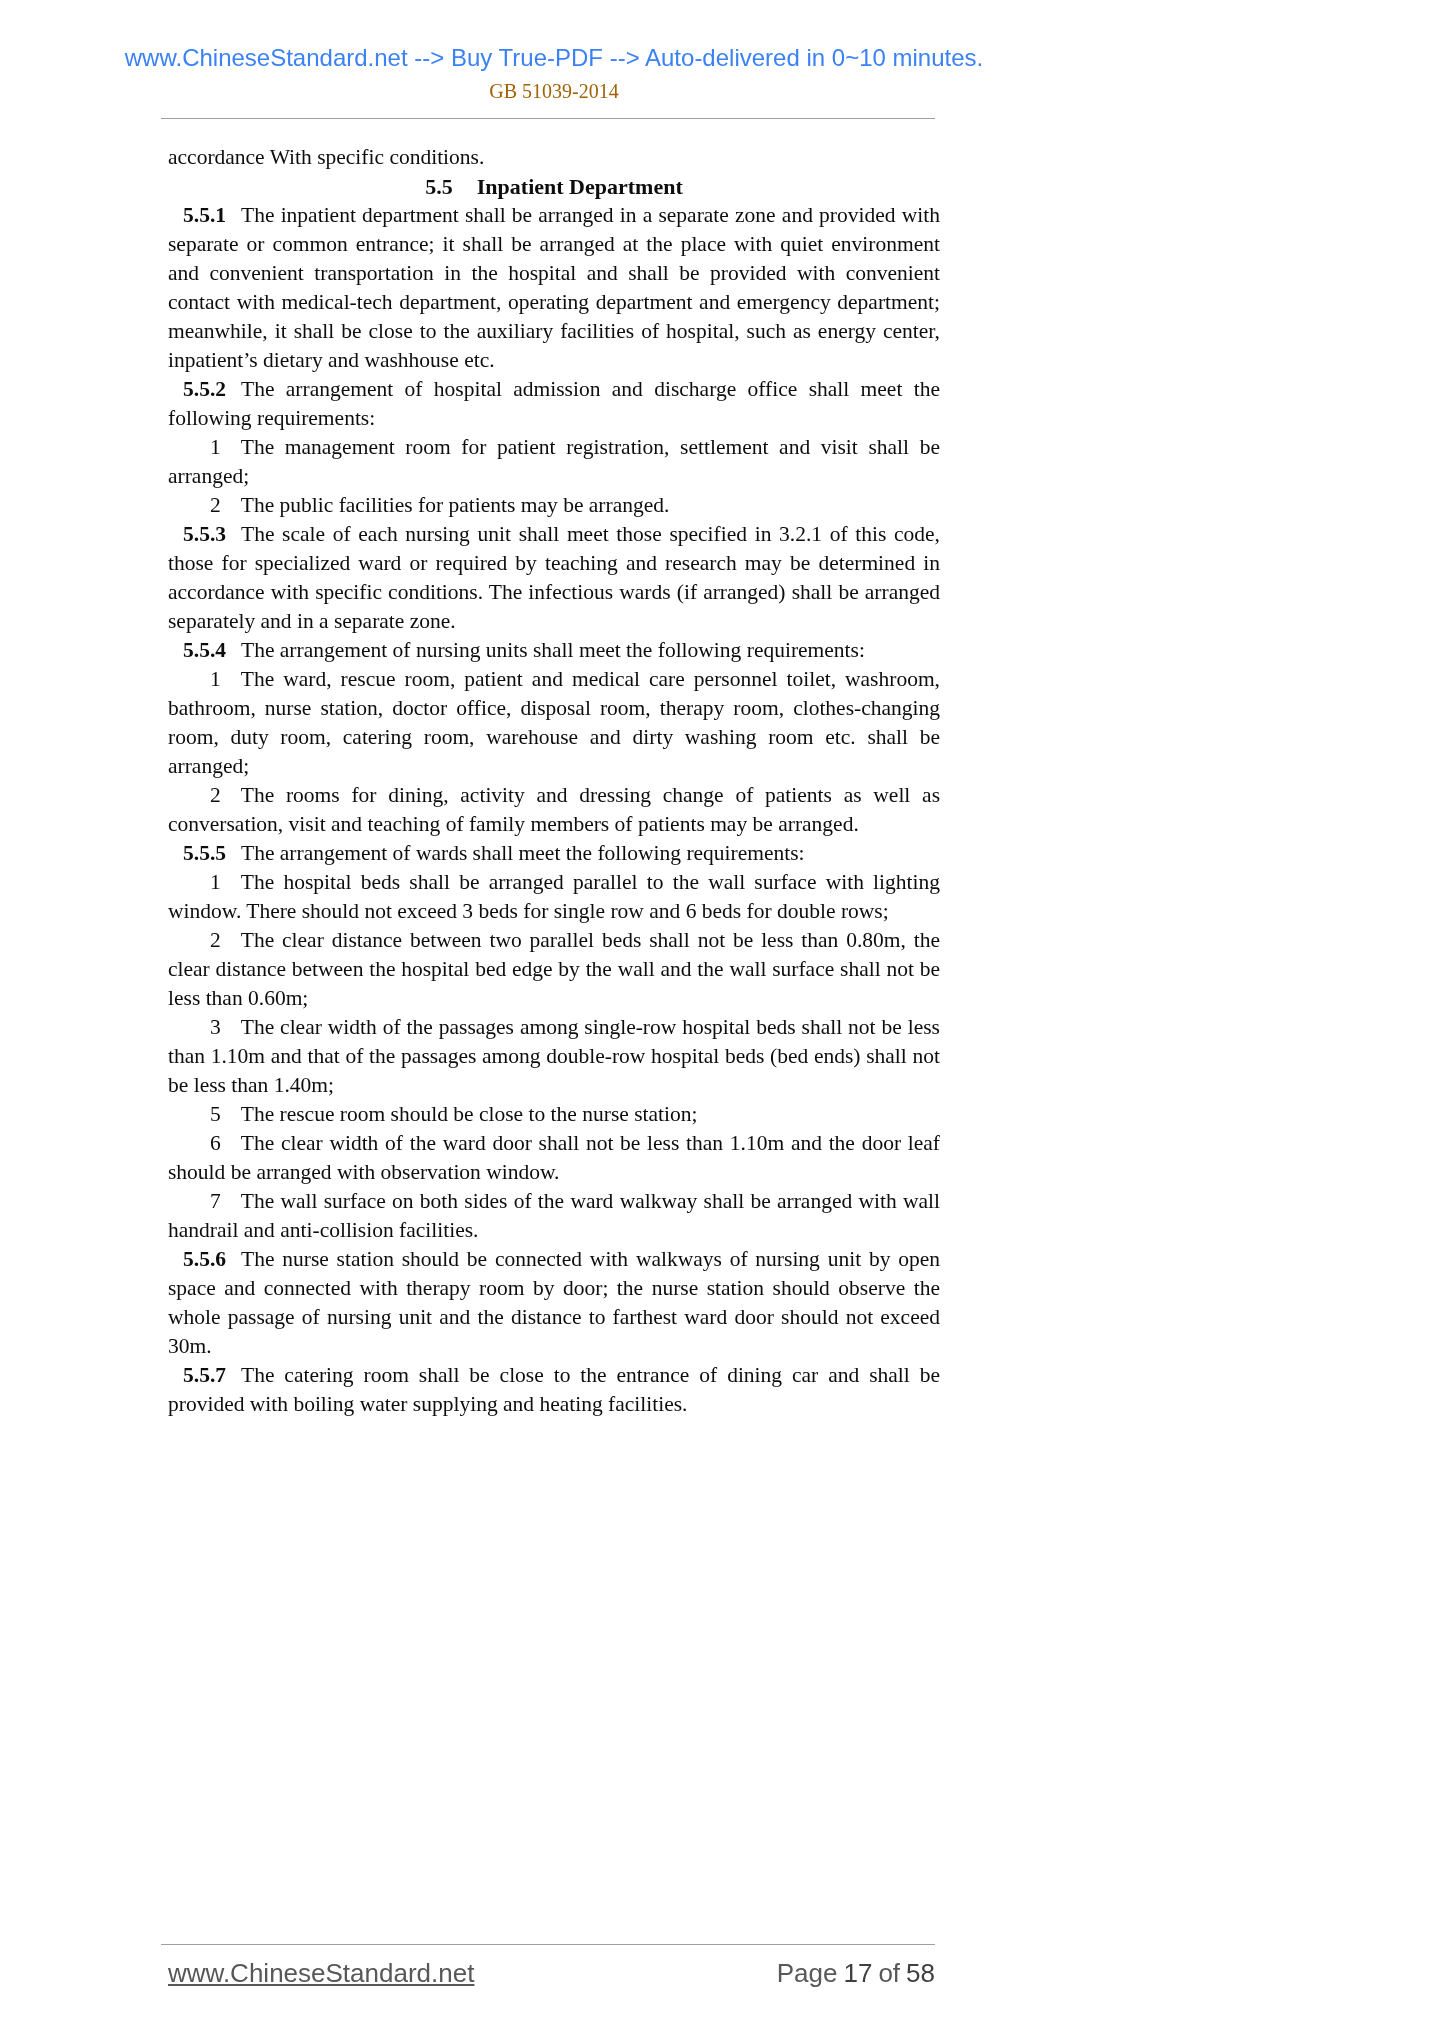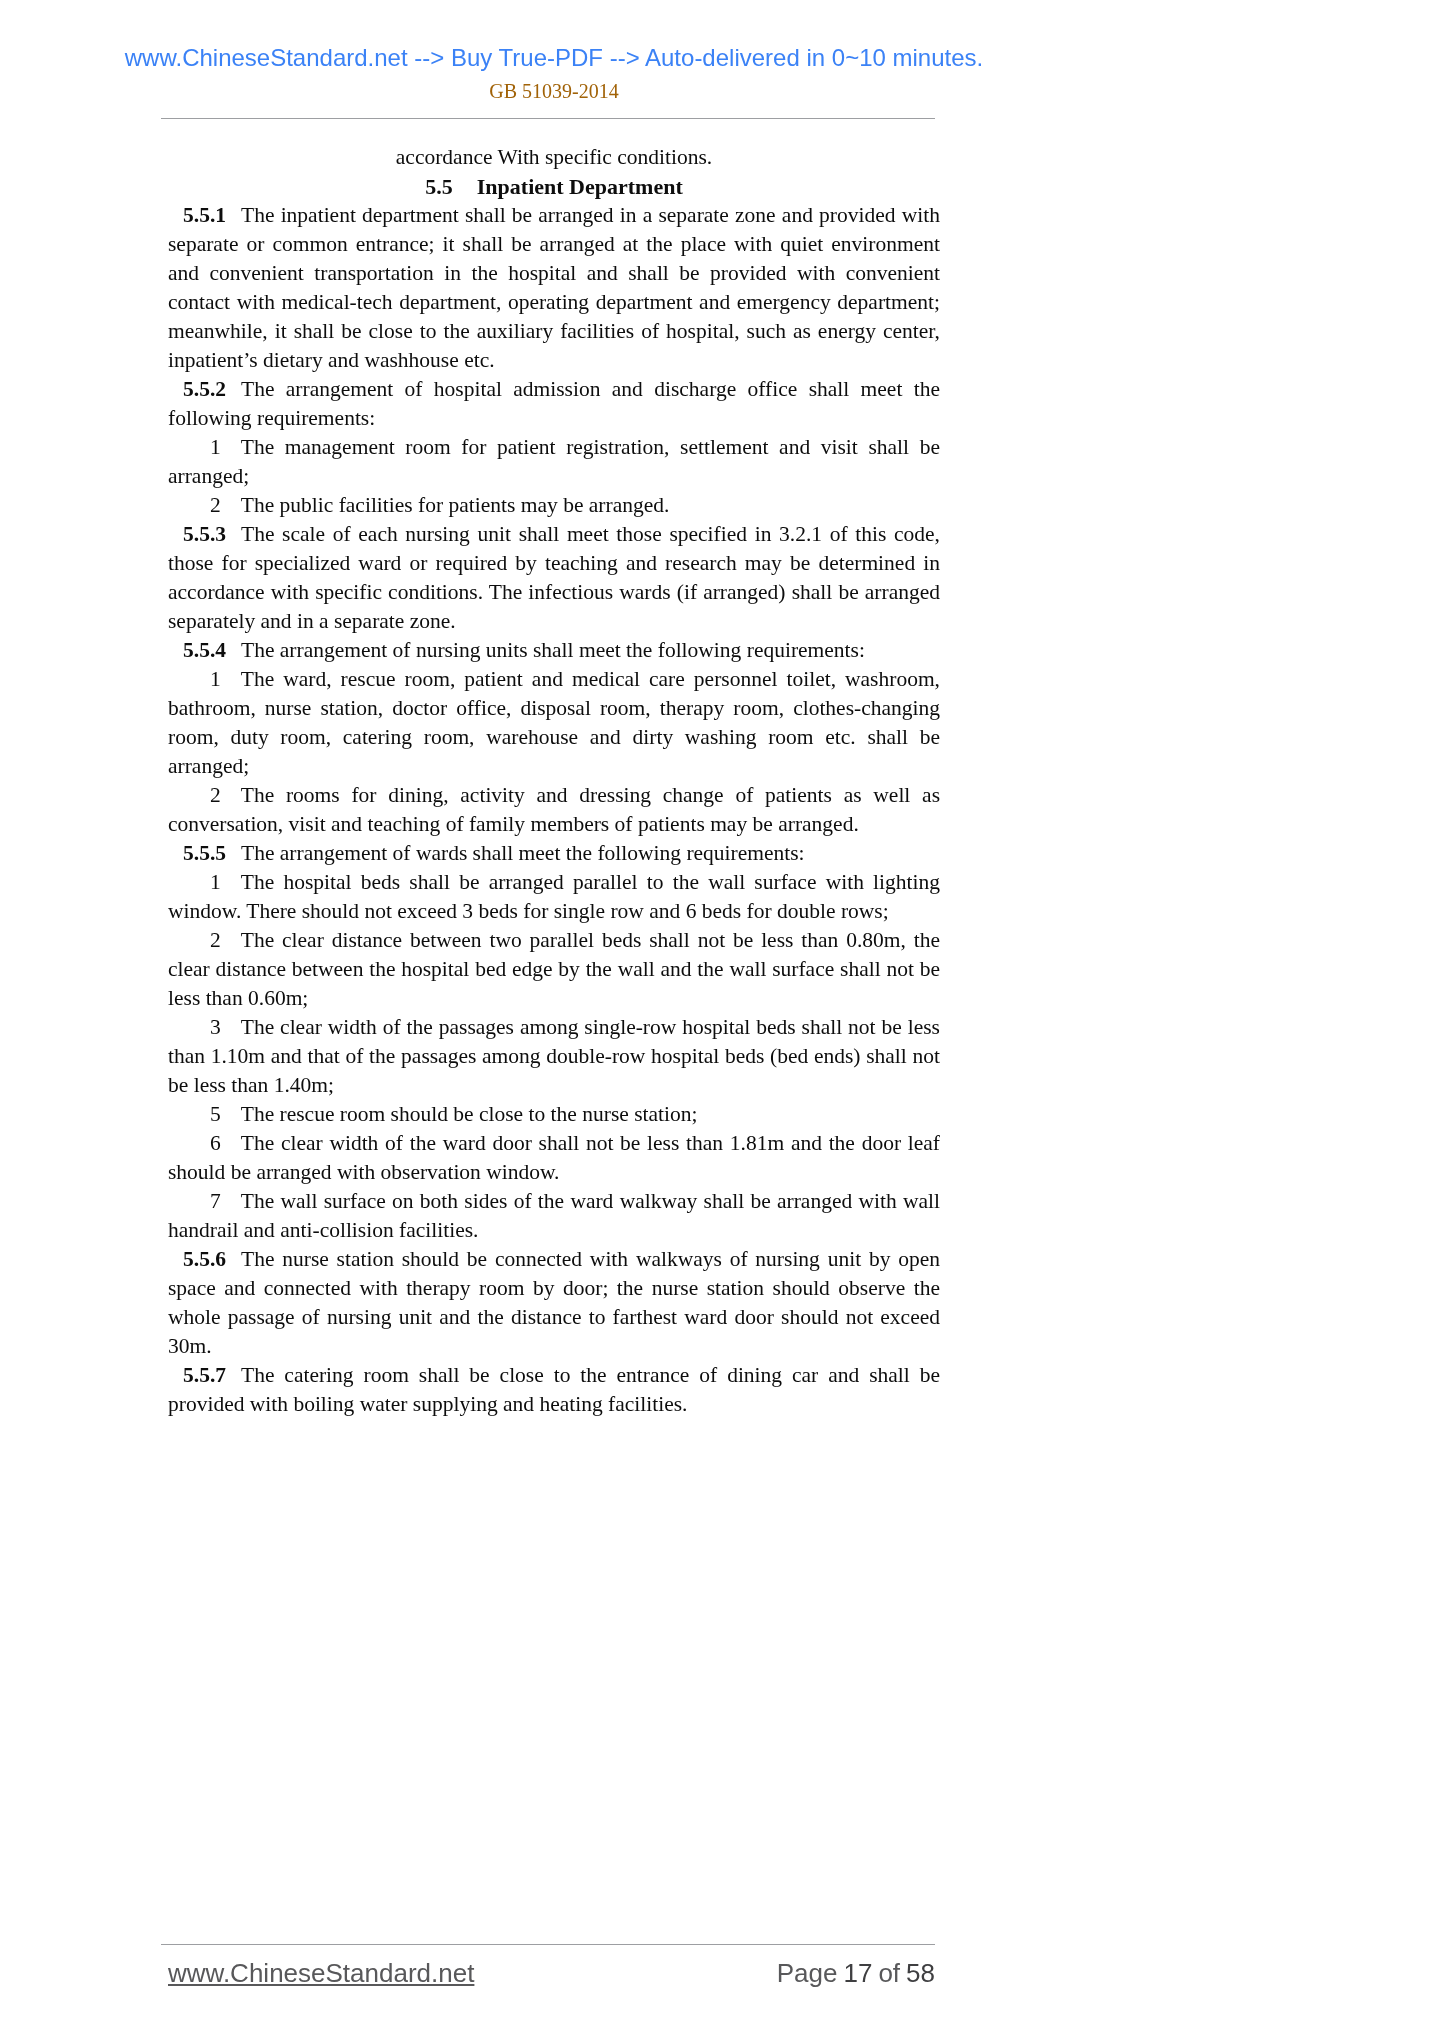--- a/index.html
+++ b/index.html
@@ -45,21 +45,21 @@
     position: absolute;
     top: 143px;
     left: 168px;
     width: 772px;
     font-size: 21.5px;
     line-height: 29px;
     color: #0d0d0d;
     text-align: justify;
   }
   .content p { margin: 0; }
-  .lead { text-align: center; }
+  .lead { text-align: left; }
   .section-heading {
     margin: 29px 0 29px 0;
     text-align: center;
     font-size: 22px;
     font-weight: bold;
     line-height: 29px;
   }
   .h-num { margin-right: 24px; }
   .para .num { font-weight: bold; margin-right: 15px; margin-left: 15px; }
   .item { text-indent: 42px; }
@@ -106,21 +106,21 @@
         <p class="item"><span class="num">2</span><span>The public facilities for patients may be arranged.</span></p>
         <p class="para"><span class="num">5.5.3</span><span>The scale of each nursing unit shall meet those specified in 3.2.1 of this code, those for specialized ward or required by teaching and research may be determined in accordance with specific conditions. The infectious wards (if arranged) shall be arranged separately and in a separate zone.</span></p>
         <p class="para"><span class="num">5.5.4</span><span>The arrangement of nursing units shall meet the following requirements:</span></p>
         <p class="item"><span class="num">1</span><span>The ward, rescue room, patient and medical care personnel toilet, washroom, bathroom, nurse station, doctor office, disposal room, therapy room, clothes-changing room, duty room, catering room, warehouse and dirty washing room etc. shall be arranged;</span></p>
         <p class="item"><span class="num">2</span><span>The rooms for dining, activity and dressing change of patients as well as conversation, visit and teaching of family members of patients may be arranged.</span></p>
         <p class="para"><span class="num">5.5.5</span><span>The arrangement of wards shall meet the following requirements:</span></p>
         <p class="item"><span class="num">1</span><span>The hospital beds shall be arranged parallel to the wall surface with lighting window. There should not exceed 3 beds for single row and 6 beds for double rows;</span></p>
         <p class="item"><span class="num">2</span><span>The clear distance between two parallel beds shall not be less than 0.80m, the clear distance between the hospital bed edge by the wall and the wall surface shall not be less than 0.60m;</span></p>
         <p class="item"><span class="num">3</span><span>The clear width of the passages among single-row hospital beds shall not be less than 1.10m and that of the passages among double-row hospital beds (bed ends) shall not be less than 1.40m;</span></p>
         <p class="item"><span class="num">5</span><span>The rescue room should be close to the nurse station;</span></p>
-        <p class="item"><span class="num">6</span><span>The clear width of the ward door shall not be less than 1.81m and the door leaf should be arranged with observation window.</span></p>
+        <p class="item"><span class="num">6</span><span>The clear width of the ward door shall not be less than 1.10m and the door leaf should be arranged with observation window.</span></p>
         <p class="item"><span class="num">7</span><span>The wall surface on both sides of the ward walkway shall be arranged with wall handrail and anti-collision facilities.</span></p>
         <p class="para"><span class="num">5.5.6</span><span>The nurse station should be connected with walkways of nursing unit by open space and connected with therapy room by door; the nurse station should observe the whole passage of nursing unit and the distance to farthest ward door should not exceed 30m.</span></p>
         <p class="para"><span class="num">5.5.7</span><span>The catering room shall be close to the entrance of dining car and shall be provided with boiling water supplying and heating facilities.</span></p>
       </div>
   </div>
 
   <div class="rule rule-bottom"></div>
 
   <div class="footer">
     <span class="site">www.ChineseStandard.net</span>

